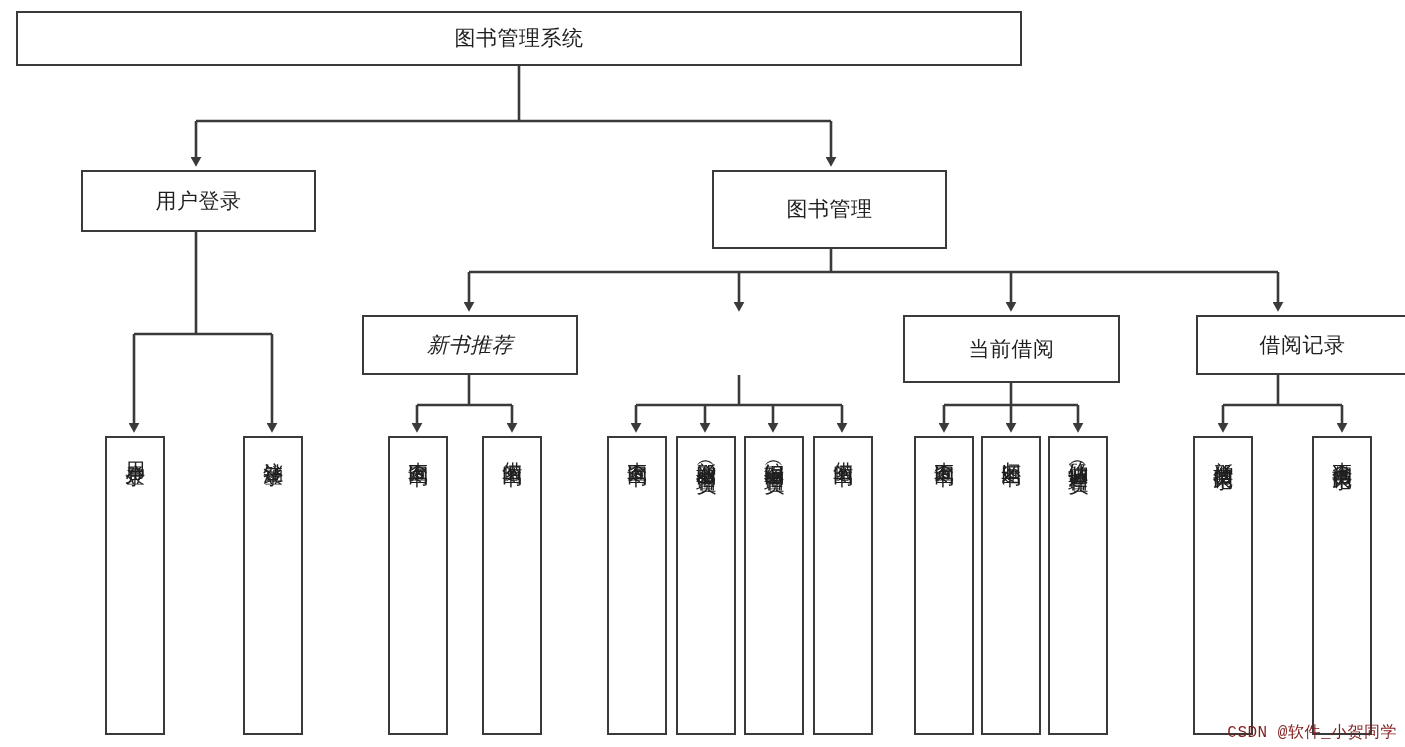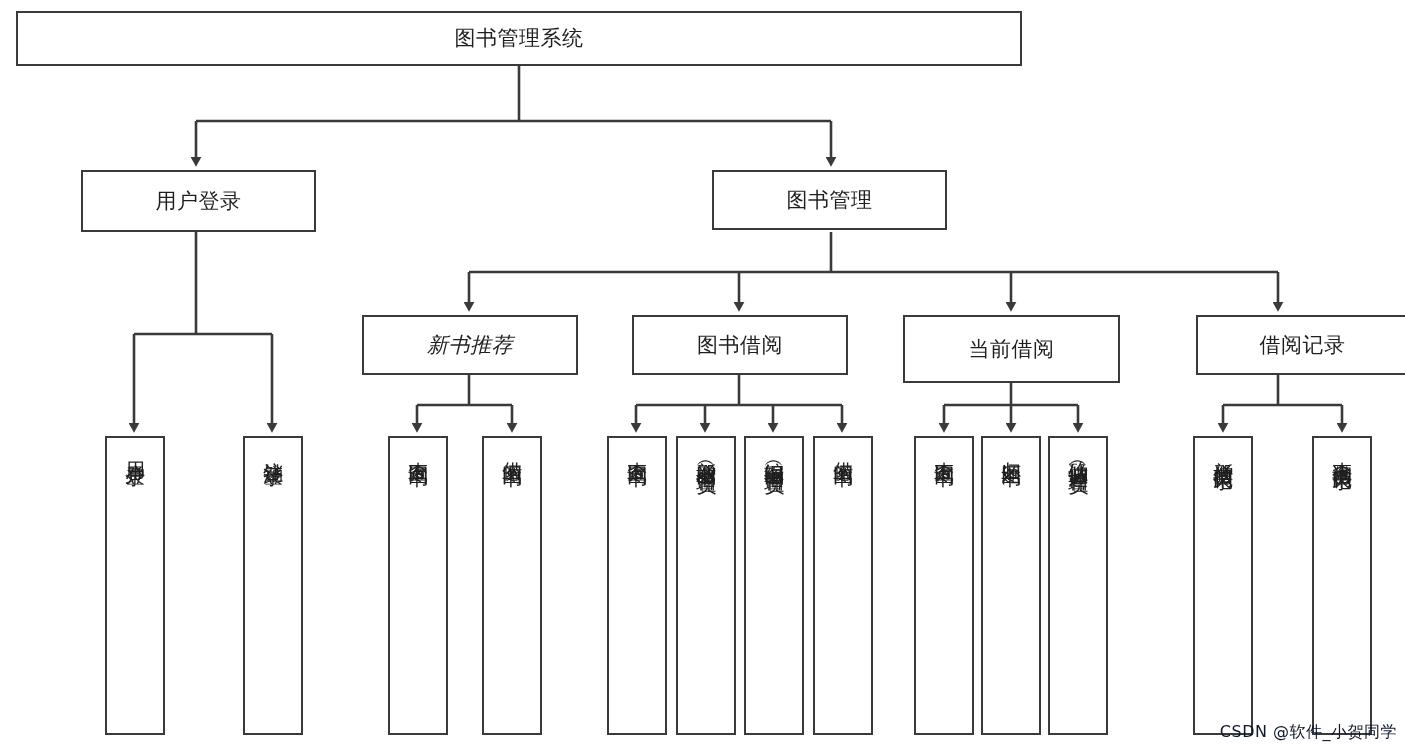--- a/index.html
+++ b/index.html
@@ -60,23 +60,24 @@
     font-size: 20px;
     line-height: 1.08;
     letter-spacing: 2px;
     white-space: nowrap;
   }
   .watermark {
     position: absolute;
     right: 8px;
     bottom: 4px;
     font-size: 16px;
-    color: #0f172a;
+    color: #7f1d1d;
     letter-spacing: 0.5px;
     white-space: nowrap;
+    font-family: Liberation Mono, monospace;
   }
 </style>
 </head>
 <body>
 
 <div id="canvas">
 
   <svg class="edges" viewBox="0 0 1405 747" xmlns="http://www.w3.org/2000/svg">
     <defs>
       <marker id="arrow" markerWidth="10" markerHeight="11" refX="1.2" refY="5.5" orient="auto" markerUnits="userSpaceOnUse">
@@ -127,30 +128,27 @@
     </g>
   </svg>
 
   <div class="node h root" style="left:16px; top:11px; width:1006px; height:55px;">
     <span class="label">图书管理系统</span>
   </div>
 
   <div class="node h" style="left:81px; top:170px; width:235px; height:62px;">
     <span class="label">用户登录</span>
   </div>
-  <div class="node h" style="left:712px; top:170px; width:235px; height:60px;">
+  <div class="node h" style="left:712px; top:170px; width:235px; height:79px;">
     <span class="label">图书管理</span>
   </div>
 
   <div class="node h" style="left:362px; top:315px; width:216px; height:60px;font-style:italic;">
     <span class="label">新书推荐</span>
   </div>
-  <div class="node h" style="left:632px; top:315px; width:216px; height:60px;">
-    <span class="label">图书借阅</span>
-  </div>
   <div class="node h" style="left:903px; top:315px; width:217px; height:68px;">
     <span class="label">当前借阅</span>
   </div>
   <div class="node h" style="left:1172px; top:315px; width:213px; height:60px;margin-left:24px;">
     <span class="label">借阅记录</span>
   </div>
 
   <div class="node v" style="left:105px; top:436px; width:60px; height:299px;">
     <span class="label">用户登录</span>
   </div>

